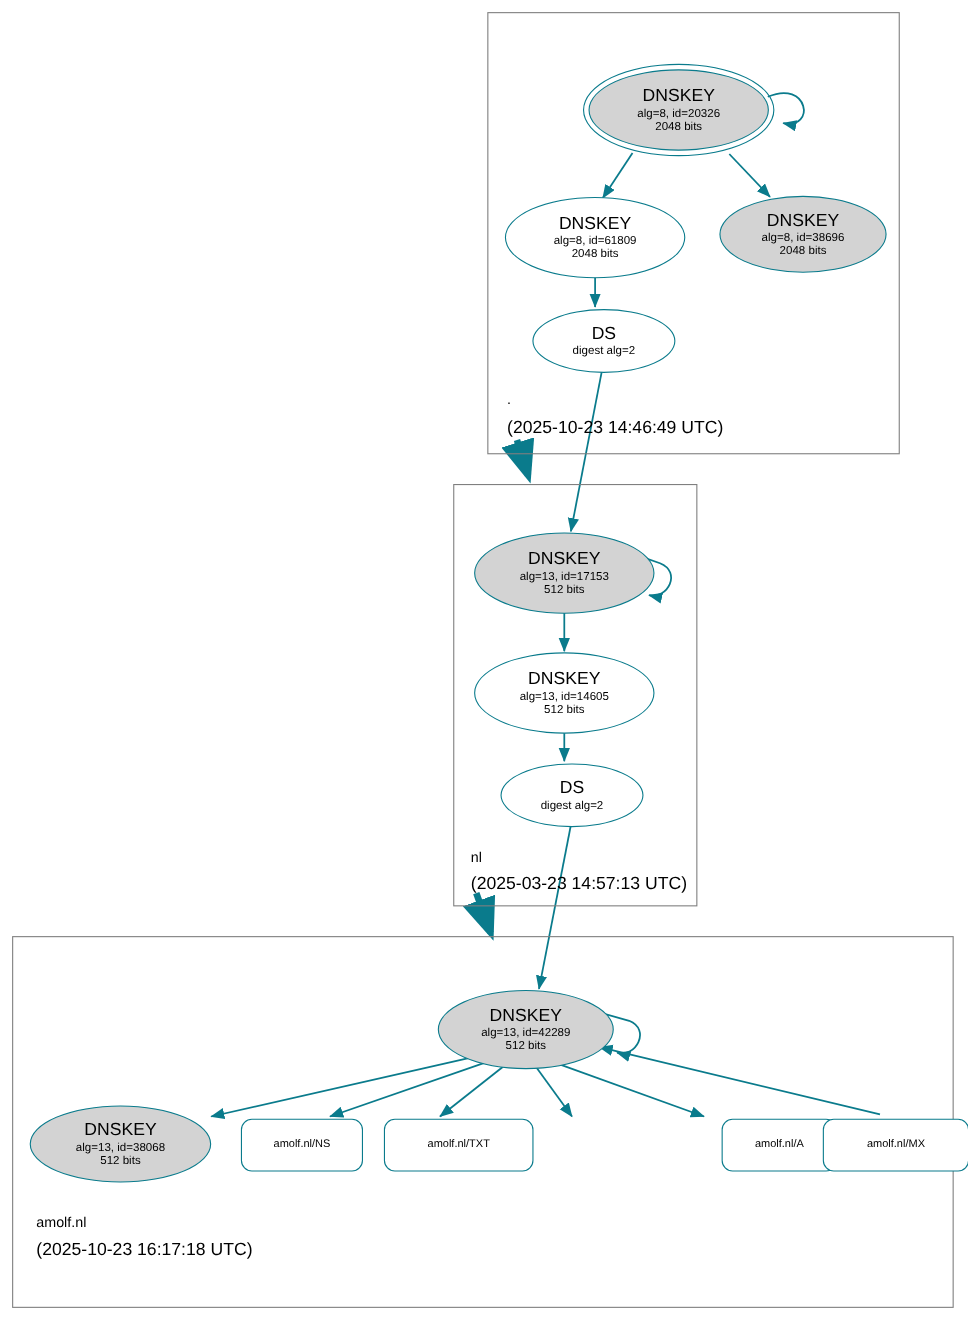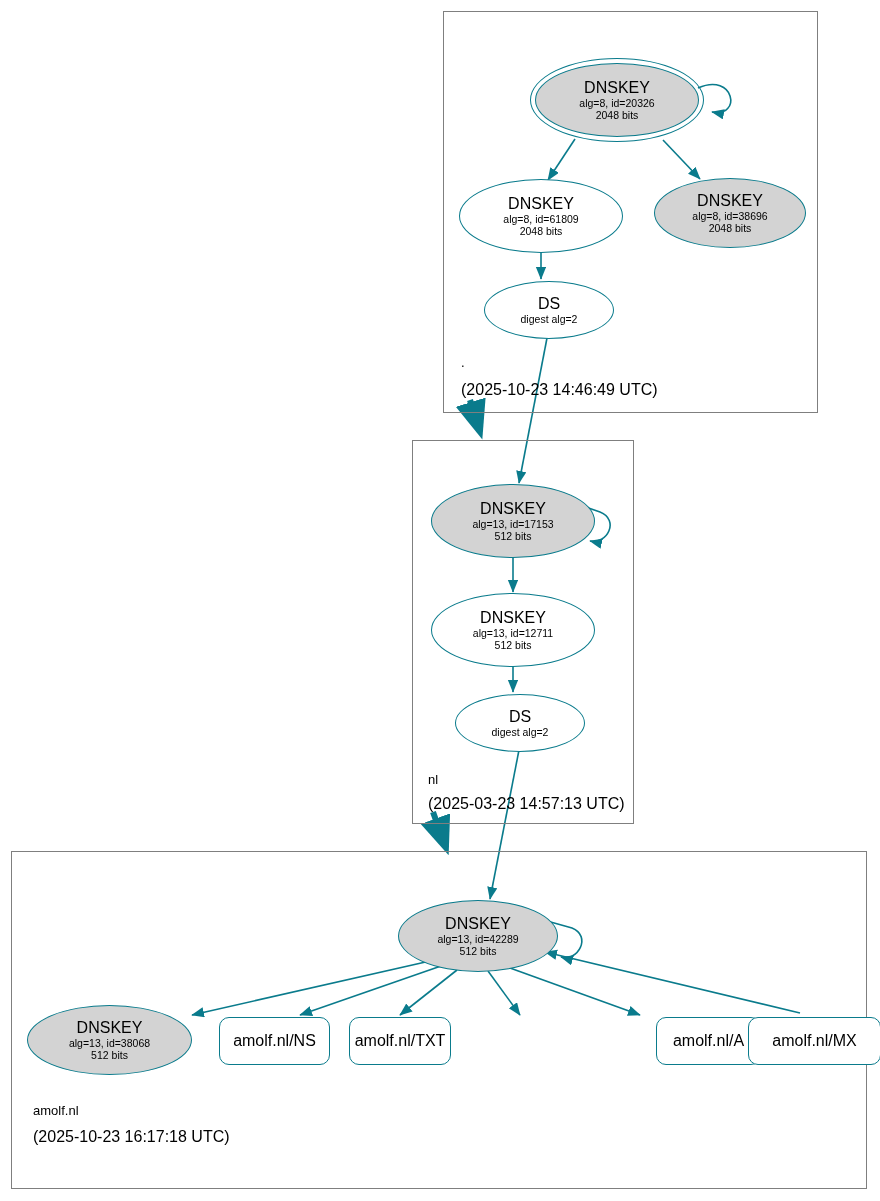--- a/index.html
+++ b/index.html
@@ -63,21 +63,21 @@
   }
   .fill-gray { background: #d3d3d3; }
   .fill-white { background: #ffffff; }
   .node .title {
     font-size: 16px;
   }
   .node .sub {
     font-size: 10.5px;
   }
   .node.rrset .title {
-    font-size: 16px;
+    font-size: 10px;
   }
   .double-ring {
     position: absolute;
     border: 1.5px solid #0a7b8c;
     border-radius: 50%;
     box-sizing: border-box;
     background: transparent;
   }
 </style>
 </head>
@@ -165,21 +165,21 @@
   <div class="zone-time" style="left:428px; top:795px;">(2025-03-23 14:57:13 UTC)</div>
 
   <div class="node ellipse fill-gray" style="left:431px; top:484px; width:164px; height:74px;">
     <div class="title">DNSKEY</div>
     <div class="sub">alg=13, id=17153</div>
     <div class="sub">512 bits</div>
   </div>
 
   <div class="node ellipse fill-white" style="left:431px; top:593px; width:164px; height:74px;">
     <div class="title">DNSKEY</div>
-    <div class="sub">alg=13, id=12711</div>
+    <div class="sub">alg=13, id=14605</div>
     <div class="sub">512 bits</div>
   </div>
 
   <div class="node ellipse fill-white" style="left:455px; top:694px; width:130px; height:58px;">
     <div class="title">DS</div>
     <div class="sub">digest alg=2</div>
   </div>
 
   <div class="zone-box" style="left:11px; top:851px; width:856px; height:338px;"></div>
   <div class="zone-label" style="left:33px; top:1103px;">amolf.nl</div>
@@ -194,21 +194,21 @@
   <div class="node ellipse fill-gray" style="left:27px; top:1005px; width:165px; height:70px;">
     <div class="title">DNSKEY</div>
     <div class="sub">alg=13, id=38068</div>
     <div class="sub">512 bits</div>
   </div>
 
   <div class="node rrset fill-white" style="left:219px; top:1017px; width:111px; height:48px;">
     <div class="title">amolf.nl/NS</div>
   </div>
 
-  <div class="node rrset fill-white" style="left:349px; top:1017px; width:102px; height:48px;">
+  <div class="node rrset fill-white" style="left:349px; top:1017px; width:136px; height:48px;">
     <div class="title">amolf.nl/TXT</div>
   </div>
 
 
   <div class="node rrset fill-white" style="left:656px; top:1017px; width:105px; height:48px;">
     <div class="title">amolf.nl/A</div>
   </div>
 
   <div class="node rrset fill-white" style="left:748px; top:1017px; width:133px; height:48px;">
     <div class="title">amolf.nl/MX</div>

